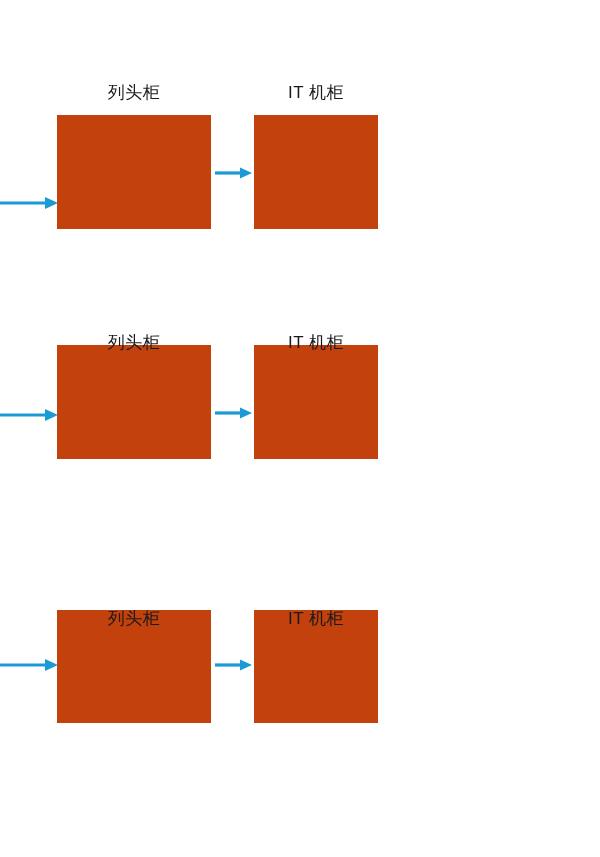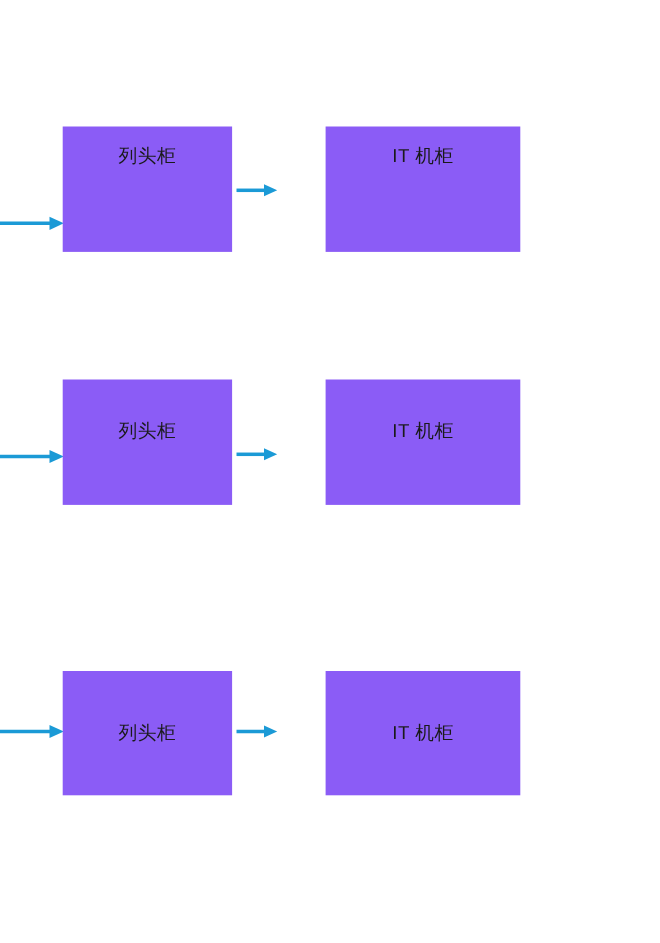--- a/index.html
+++ b/index.html
@@ -30,42 +30,41 @@
     position: absolute;
     left: 0;
     width: 600px;
     height: 150px;
   }
 
   
   .node {
     position: absolute;
     box-sizing: border-box;
-    background: #8b5cf6;
+    background: #c2410c;
     display: flex;
-    align-items: center;
+    align-items: flex-start;
     justify-content: center;
   }
   .node-label {
     font-size: 17px;
     line-height: 1;
     color: #1a1a1a;
     letter-spacing: 0.5px;
     white-space: nowrap;
     font-weight: 400;
   }
 
   .node-head {
     left: 57px;
     width: 154px;
   }
   .node-it {
     left: 254px;
-    width: 177px;
-    margin-left: 42px;
+    width: 124px;
   }
 
   
   .arrow {
     position: absolute;
     height: 14px;
     pointer-events: none;
   }
   .arrow svg {
     display: block;

